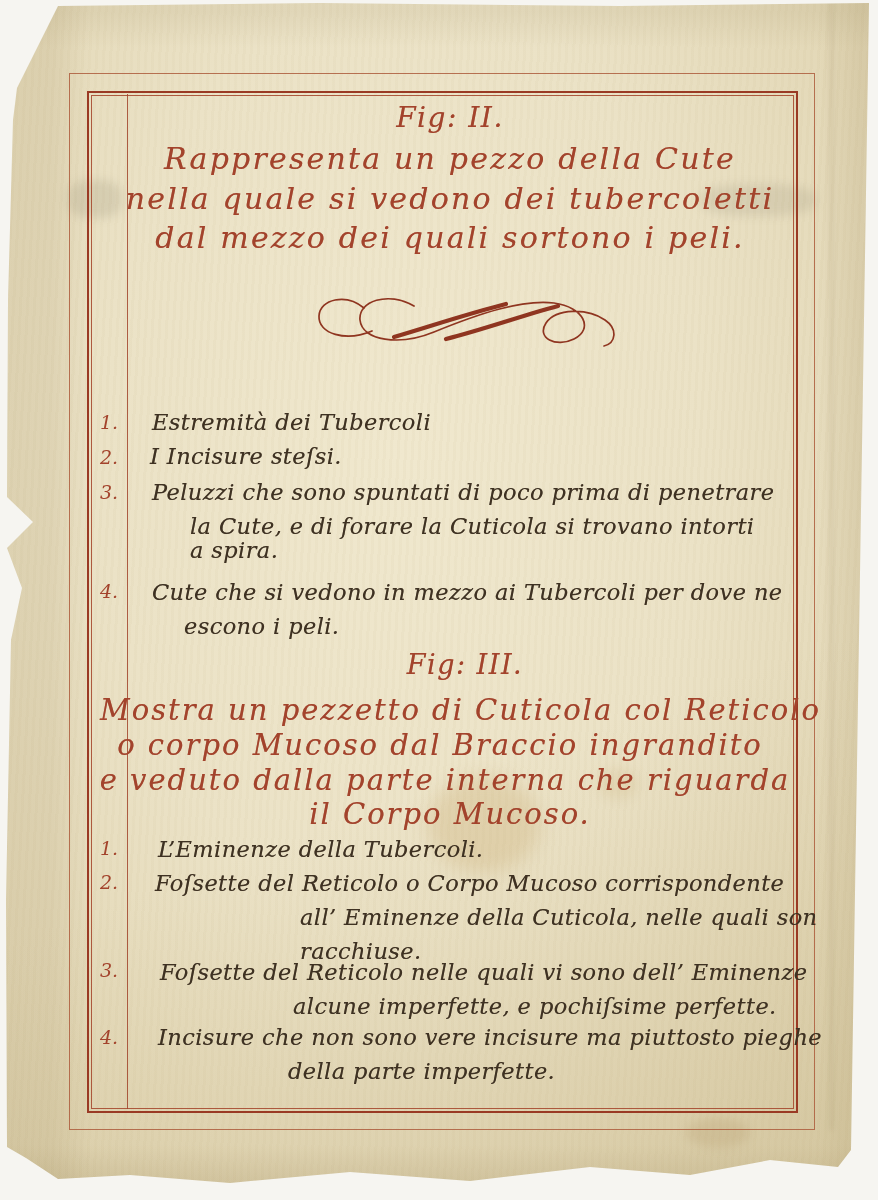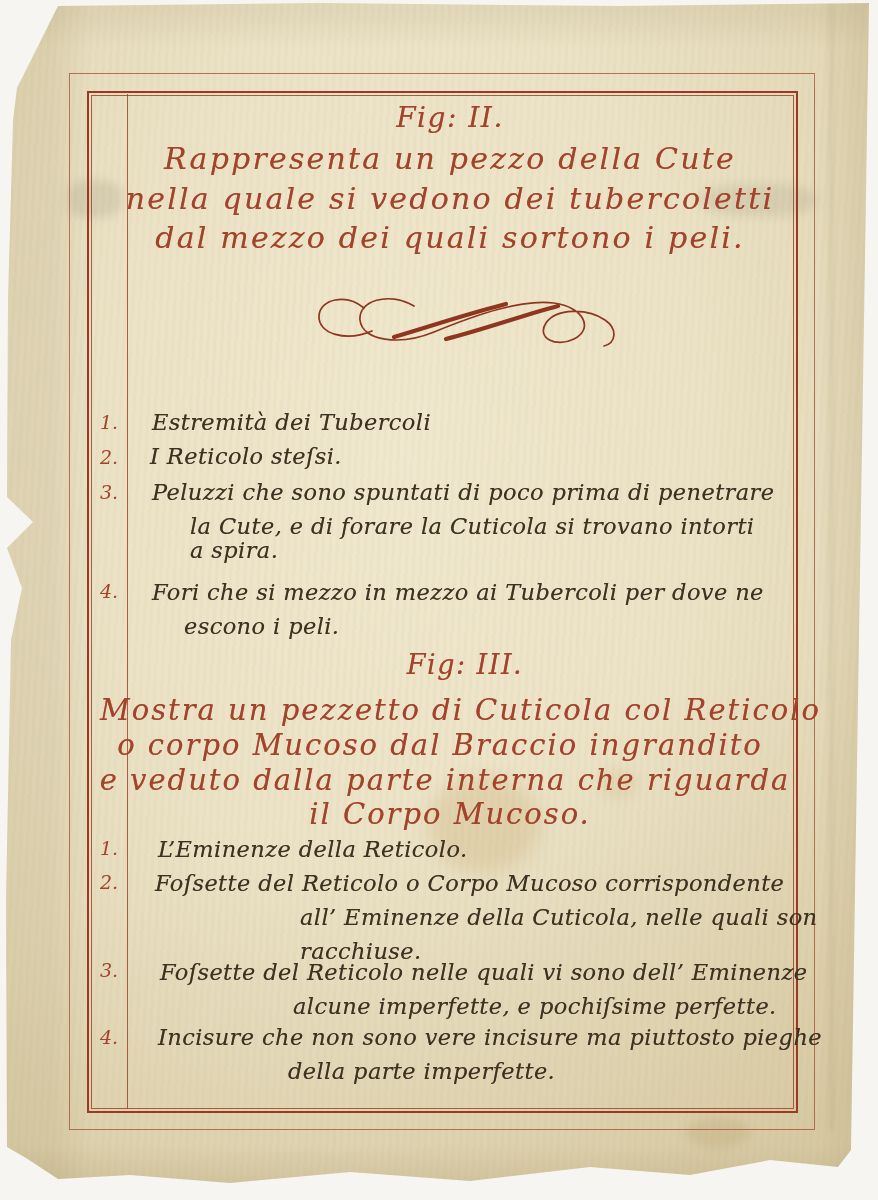--- a/index.html
+++ b/index.html
@@ -111,40 +111,40 @@
     <path class="thick" d="M84,47 C118,37 160,23 196,14"></path>
     <path class="thick" d="M136,49 C172,40 214,25 248,16"></path>
   </svg>
 
   <div class="abs num" style="left:100px;top:411px;">1.</div>
   <div class="abs num" style="left:100px;top:446px;">2.</div>
   <div class="abs num" style="left:100px;top:481px;">3.</div>
   <div class="abs num" style="left:100px;top:580px;">4.</div>
 
   <div class="abs ink-script item" style="left:152px;top:407px;">Estremità dei Tubercoli</div>
-  <div class="abs ink-script item" style="left:150px;top:441px;">I Reticolo steſsi.</div>
+  <div class="abs ink-script item" style="left:150px;top:441px;">I Incisure steſsi.</div>
   <div class="abs ink-script item" style="left:152px;top:477px;">Peluzzi che sono spuntati di poco prima di penetrare</div>
   <div class="abs ink-script item" style="left:190px;top:511px;">la Cute, e di forare la Cuticola si trovano intorti</div>
   <div class="abs ink-script item" style="left:190px;top:535px;">a spira.</div>
-  <div class="abs ink-script item" style="left:152px;top:577px;">Fori che si mezzo in mezzo ai Tubercoli per dove ne</div>
+  <div class="abs ink-script item" style="left:152px;top:577px;">Cute che si vedono in mezzo ai Tubercoli per dove ne</div>
   <div class="abs ink-script item" style="left:184px;top:611px;">escono i peli.</div>
 
   <div class="abs red-script fig-label3" style="left:120px;top:649px;width:690px;">Fig: III.</div>
 
   <div class="abs red-script cap3" style="left:100px;top:692px;width:700px;">Mostra un pezzetto di Cuticola col Reticolo</div>
   <div class="abs red-script cap3" style="left:90px;top:727px;width:700px;">o corpo Mucoso dal Braccio ingrandito</div>
   <div class="abs red-script cap3" style="left:95px;top:762px;width:700px;">e veduto dalla parte interna che riguarda</div>
   <div class="abs red-script cap3" style="left:100px;top:796px;width:700px;">il Corpo Mucoso.</div>
 
   <div class="abs num" style="left:100px;top:837px;">1.</div>
   <div class="abs num" style="left:100px;top:871px;">2.</div>
   <div class="abs num" style="left:100px;top:959px;">3.</div>
   <div class="abs num" style="left:100px;top:1026px;">4.</div>
 
-  <div class="abs ink-script item" style="left:158px;top:834px;">L’Eminenze della Reticolo.</div>
+  <div class="abs ink-script item" style="left:158px;top:834px;">L’Eminenze della Tubercoli.</div>
   <div class="abs ink-script item" style="left:155px;top:868px;">Foſsette del Reticolo o Corpo Mucoso  corrispondente</div>
   <div class="abs ink-script item" style="left:300px;top:902px;">all’ Eminenze della Cuticola, nelle quali son</div>
   <div class="abs ink-script item" style="left:300px;top:936px;">racchiuse.</div>
   <div class="abs ink-script item" style="left:160px;top:957px;">Foſsette del Reticolo nelle quali vi sono dell’ Eminenze</div>
   <div class="abs ink-script item" style="left:293px;top:991px;">alcune imperfette, e pochiſsime perfette.</div>
   <div class="abs ink-script item" style="left:158px;top:1022px;">Incisure che non sono vere incisure ma piuttosto pieghe</div>
   <div class="abs ink-script item" style="left:288px;top:1056px;">della parte imperfette.</div>
 </div>
 
 </body></html>

